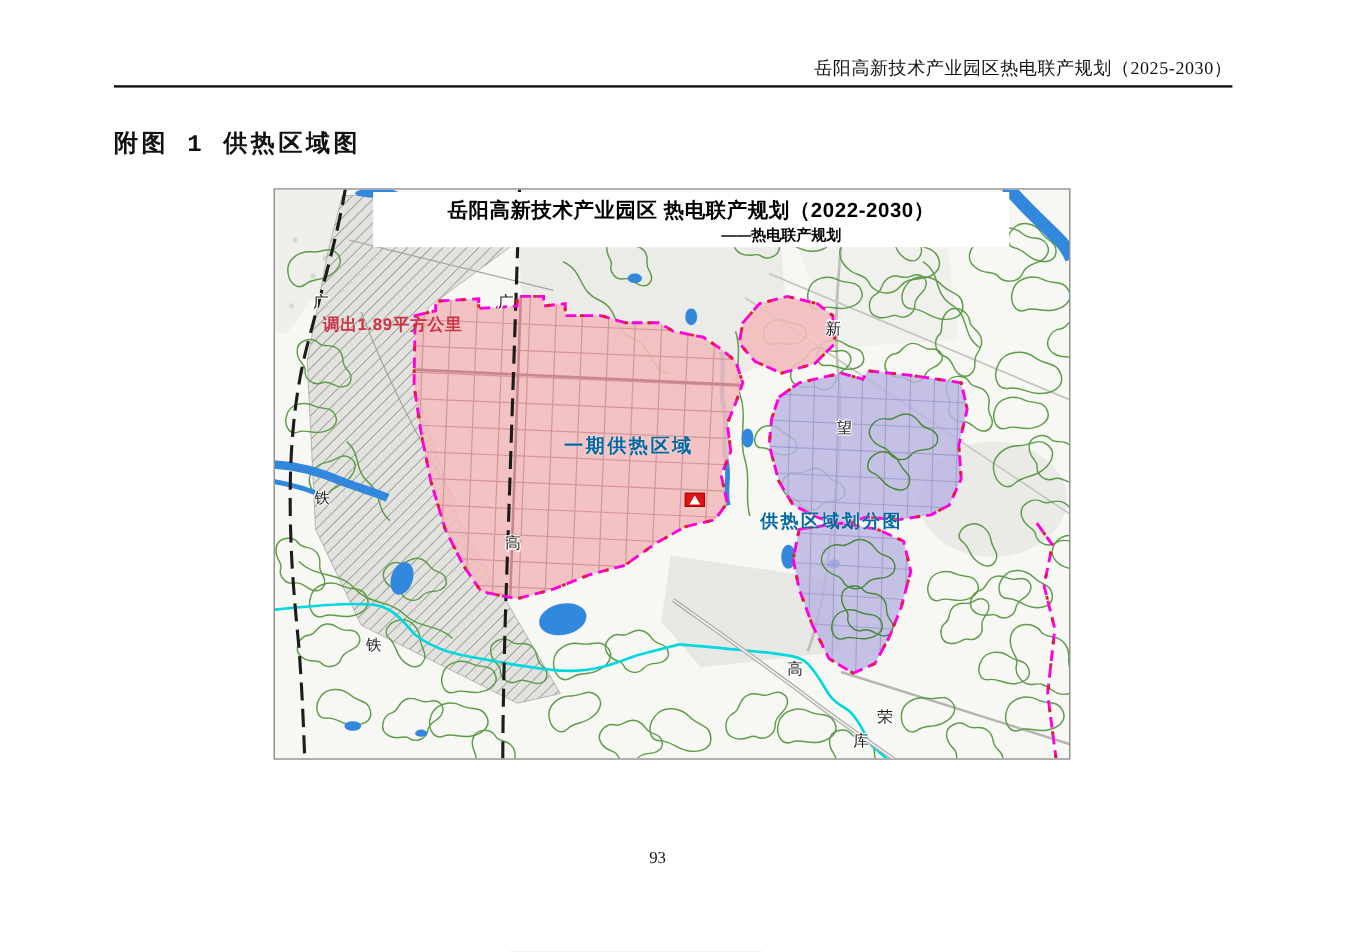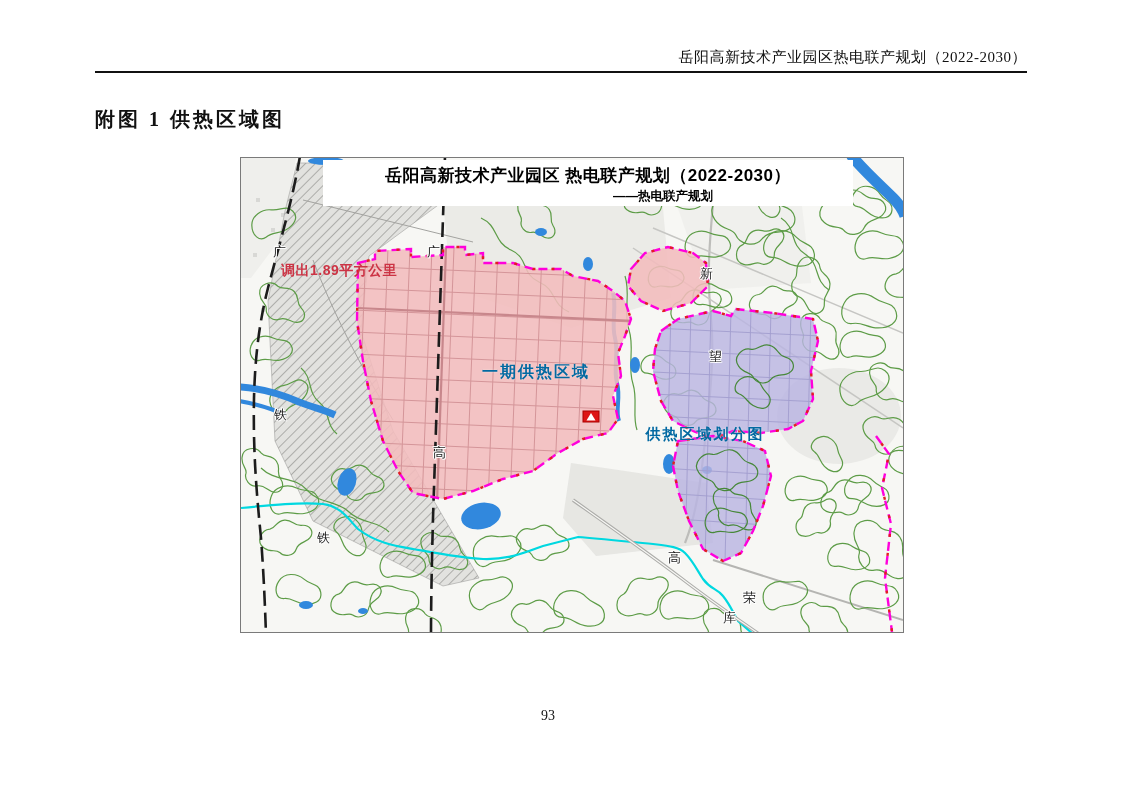--- a/index.html
+++ b/index.html
@@ -2,26 +2,26 @@
 <html><head>
 <meta charset="utf-8">
 <style>
   html,body{margin:0;padding:0;background:#e8e8e8;}
   .page{position:relative;width:1122px;height:793px;background:#ffffff;overflow:hidden;
         font-family:"Liberation Serif", serif;color:#111;}
   
   .doc-header{position:absolute;top:48px;right:95px;font-size:15px;letter-spacing:.5px;color:#111;}
   .header-rule{position:absolute;top:71px;left:95px;width:932px;height:2px;background:#111;}
   
-  .fig-heading{position:absolute;top:106px;left:95px;font-size:20px;font-weight:bold;letter-spacing:3px;}
+  .fig-heading{position:absolute;top:106px;left:95px;font-size:20px;font-weight:bold;letter-spacing:3px;font-family:Liberation Mono, monospace;}
   
   .page-num{position:absolute;top:708px;left:0;width:1096px;text-align:center;font-size:14px;}
   
   .map{position:absolute;left:228px;top:157px;width:662px;height:474px;border:1px solid #7a7a7a;
-       background:#f7f7f4;overflow:hidden;font-family:"Liberation Sans", sans-serif;margin-left:12px;}
+       background:#f7f7f4;overflow:hidden;font-family:"Liberation Sans", sans-serif;}
   .map svg{position:absolute;left:0;top:0;width:100%;height:100%;}
   
   .map-titlebox{position:absolute;left:82px;top:2px;width:530px;height:46px;background:#ffffff;text-align:center;}
   .map-title{font-size:17px;font-weight:bold;letter-spacing:.5px;margin-top:4px;color:#000;}
   .map-subtitle{font-size:12.5px;font-weight:bold;padding-left:150px;margin-top:1px;color:#000;}
   
   .char-label{position:absolute;font-size:13px;color:#1c1c1c;line-height:1;font-weight:500;
       text-shadow:-1px 0 0 #fff,1px 0 0 #fff,0 -1px 0 #fff,0 1px 0 #fff,1px 1px 0 #fff,-1px -1px 0 #fff;}
   .zone-label{position:absolute;width:140px;text-align:center;font-weight:bold;color:#0369a1;
       letter-spacing:2px;text-shadow:0 0 2px rgba(255,255,255,.6);}
@@ -40,21 +40,21 @@
   .sw-tri{width:0;height:0;border-left:5px solid transparent;border-right:5px solid transparent;
       border-bottom:8px solid #dd1515;}
   .sw-line{width:28px;height:4px;
       background:repeating-linear-gradient(90deg,#ff00dc 0 10px,rgba(0,0,0,0) 10px 14px);}
 </style>
 </head>
 <body>
 
 <div class="page">
 
-  <div class="doc-header">岳阳高新技术产业园区热电联产规划（2022-2030）</div>
+  <div class="doc-header">岳阳高新技术产业园区热电联产规划（2025-2030）</div>
   <div class="header-rule"></div>
 
   <div class="fig-heading">附图 1 供热区域图</div>
 
   <div class="map">
 
     <svg viewBox="0 0 662 474">
       <defs>
         <pattern id="hatch" width="7" height="7" patternUnits="userSpaceOnUse" patternTransform="rotate(45)">
           <rect width="7" height="7" fill="#e2e2df"></rect>

